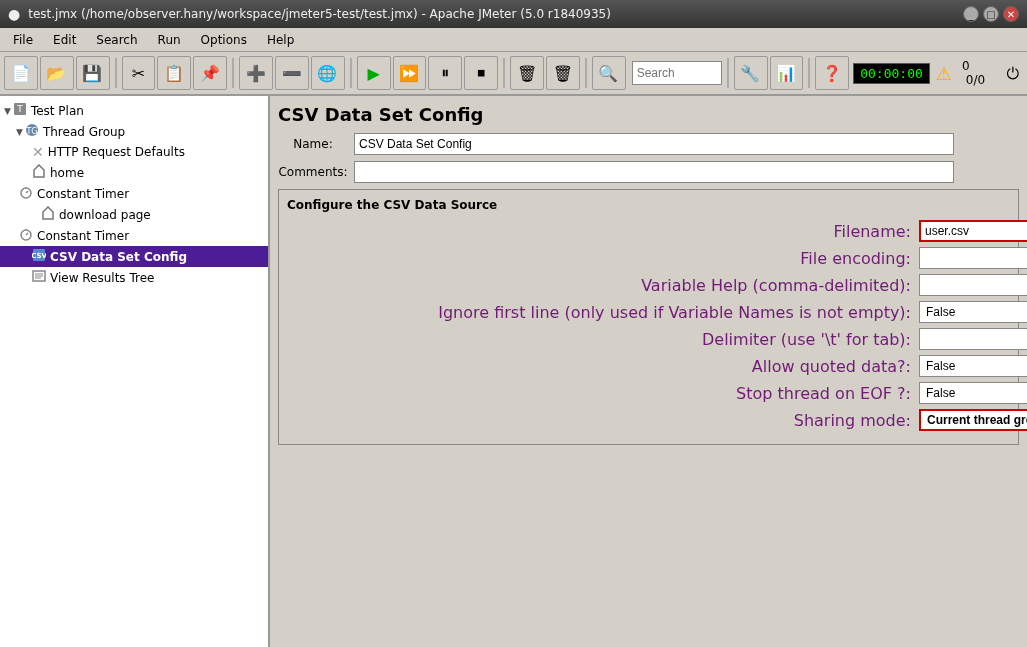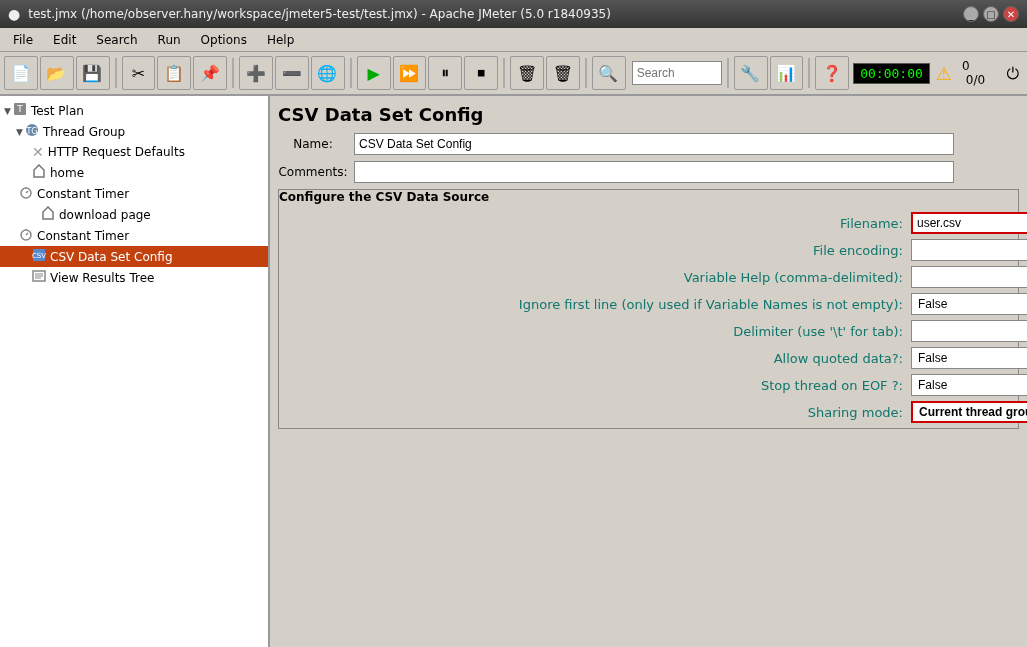--- a/index.html
+++ b/index.html
@@ -93,21 +93,21 @@
       overflow-y: auto;
       padding: 4px 0;
     }
     .tree-item {
       display: flex;
       align-items: center;
       padding: 2px 4px;
       cursor: pointer;
       white-space: nowrap;
     }
-    .tree-item.selected { background: #c2410c; color: white; }
+    .tree-item.selected { background: #4c1d95; color: white; font-weight: bold; }
     .tree-item .icon { margin-right: 4px; font-size: 14px; }
     .tree-indent-1 { padding-left: 16px; }
     .tree-indent-2 { padding-left: 32px; }
     .tree-indent-3 { padding-left: 19px; }
 
     
     .right-panel {
       flex: 1;
       background: #d4d0c8;
       padding: 8px;
@@ -136,38 +136,39 @@
       height: 22px;
       border: 1px solid #888;
       background: #fff;
       padding: 1px 4px;
       font-size: 12px;
     }
 
     
     .group-box {
       border: 1px solid #888;
+      padding: 8px;
       margin-top: 6px;
       background: #d4d0c8;
     }
     .group-box-title {
       font-size: 12px;
       font-weight: bold;
       margin-bottom: 8px;
       color: #000;
     }
     .config-row {
       display: flex;
       align-items: center;
       margin-bottom: 5px;
     }
     .config-label {
       text-align: right;
-      color: #0f766e;
-      font-size: 13px;
+      color: #701a75;
+      font-size: 16px;
       padding-right: 6px;
     }
     .config-input {
       height: 22px;
       border: 1px solid #888;
       background: #fff;
       padding: 1px 4px;
       font-size: 12px;
     }
     .config-select {

